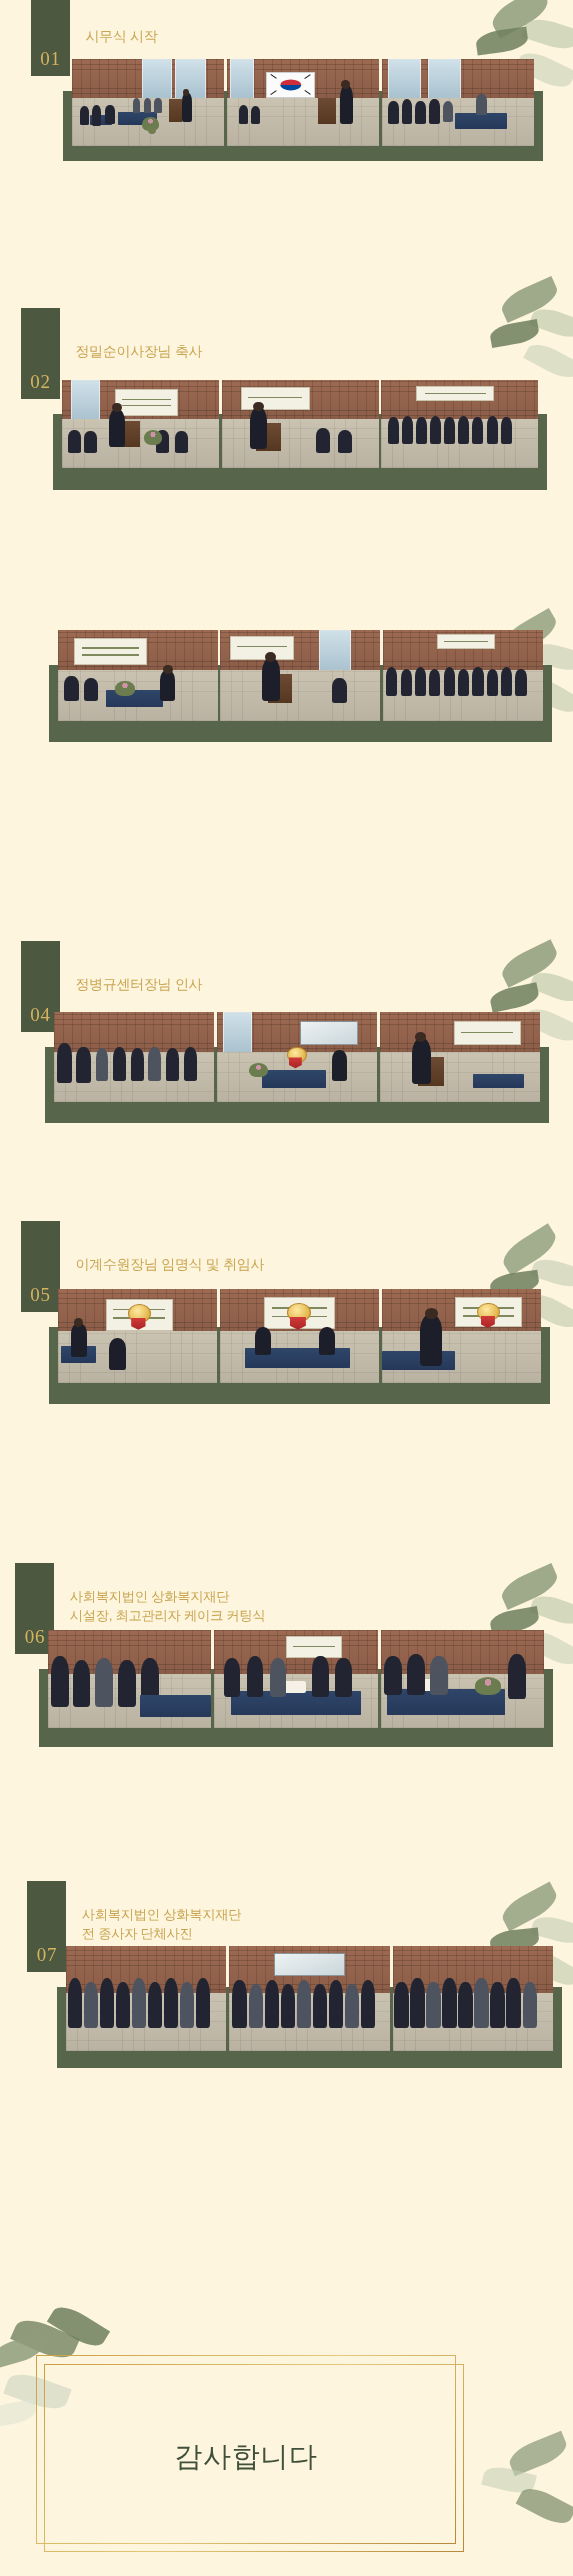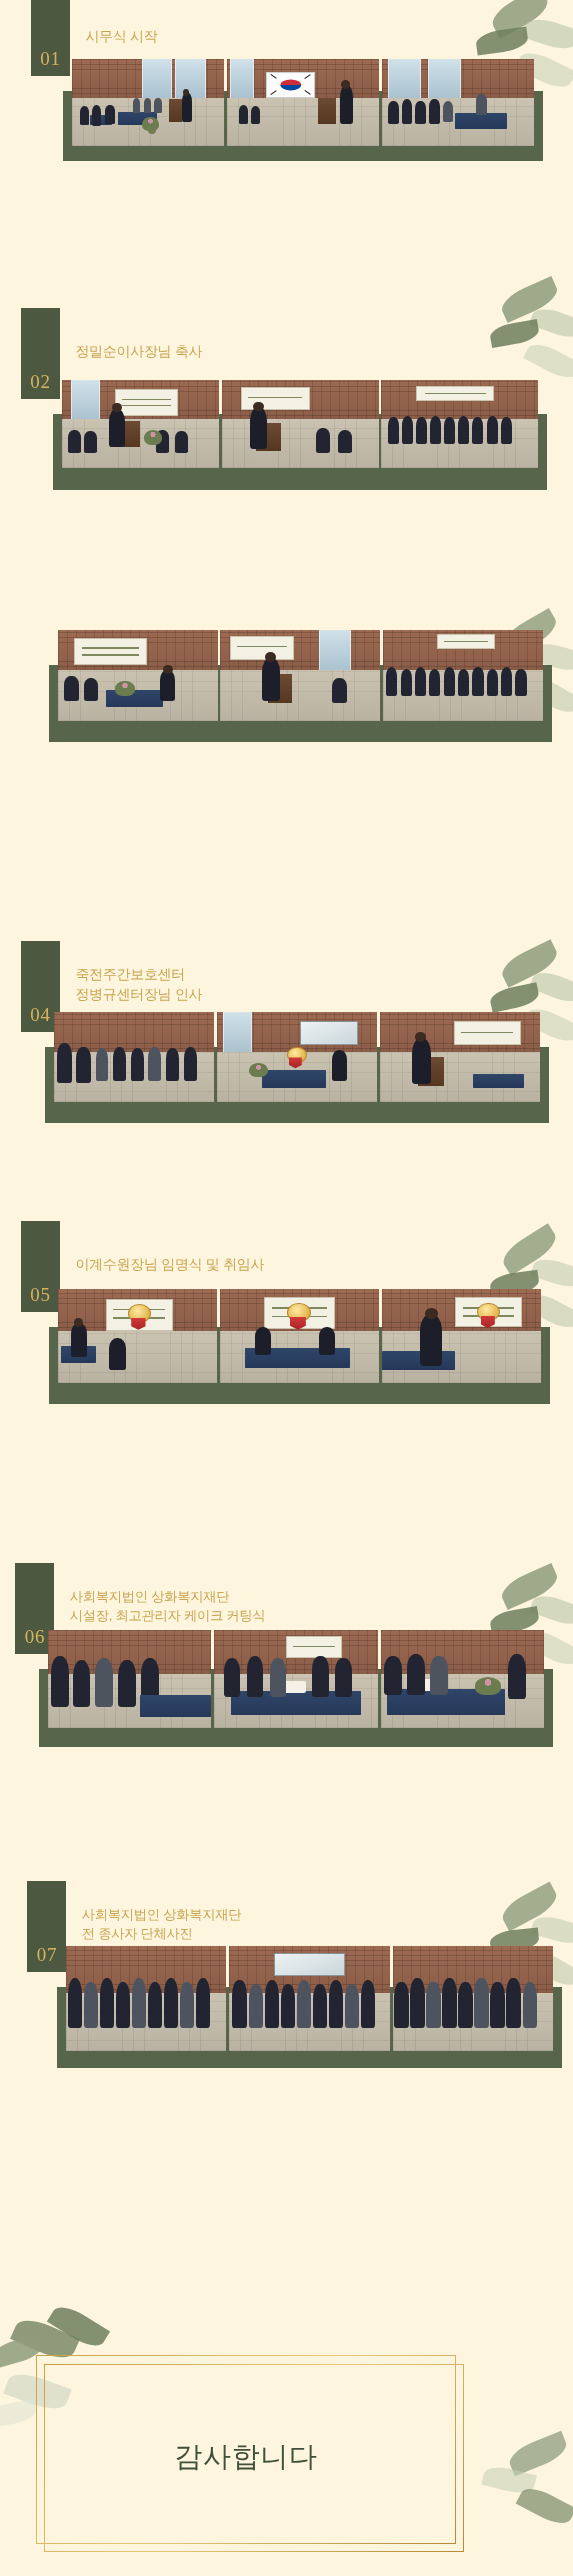--- a/index.html
+++ b/index.html
@@ -423,21 +423,20 @@
           <div class="person" style="left:83%;top:42%;width:7%;height:30%;"></div>
         </div>
       </div>
     </div>
   </div>
 
   <div class="section" style="position:absolute;left:0;top:941px;width:574px;">
     <div class="sec-head" style="height:91px;margin-left:21px;">
       <div class="num-box" style="height:91px;">04</div>
       <div class="sec-title">
-        <div class="t-line">죽전주간보호센터</div>
         <div class="t-line">정병규센터장님 인사</div>
       </div>
     </div>
 
     <div class="band" style="margin:15.4px 25px 0 45px;height:76px;">
       <div class="band-inner" style="top:-35px;height:90px;">
         <div class="ph" style="height:90px;">
           <div class="brick"></div>
           <div class="floor"></div>
           <div class="person" style="left:2%;top:34%;width:9%;height:44%;"></div>

